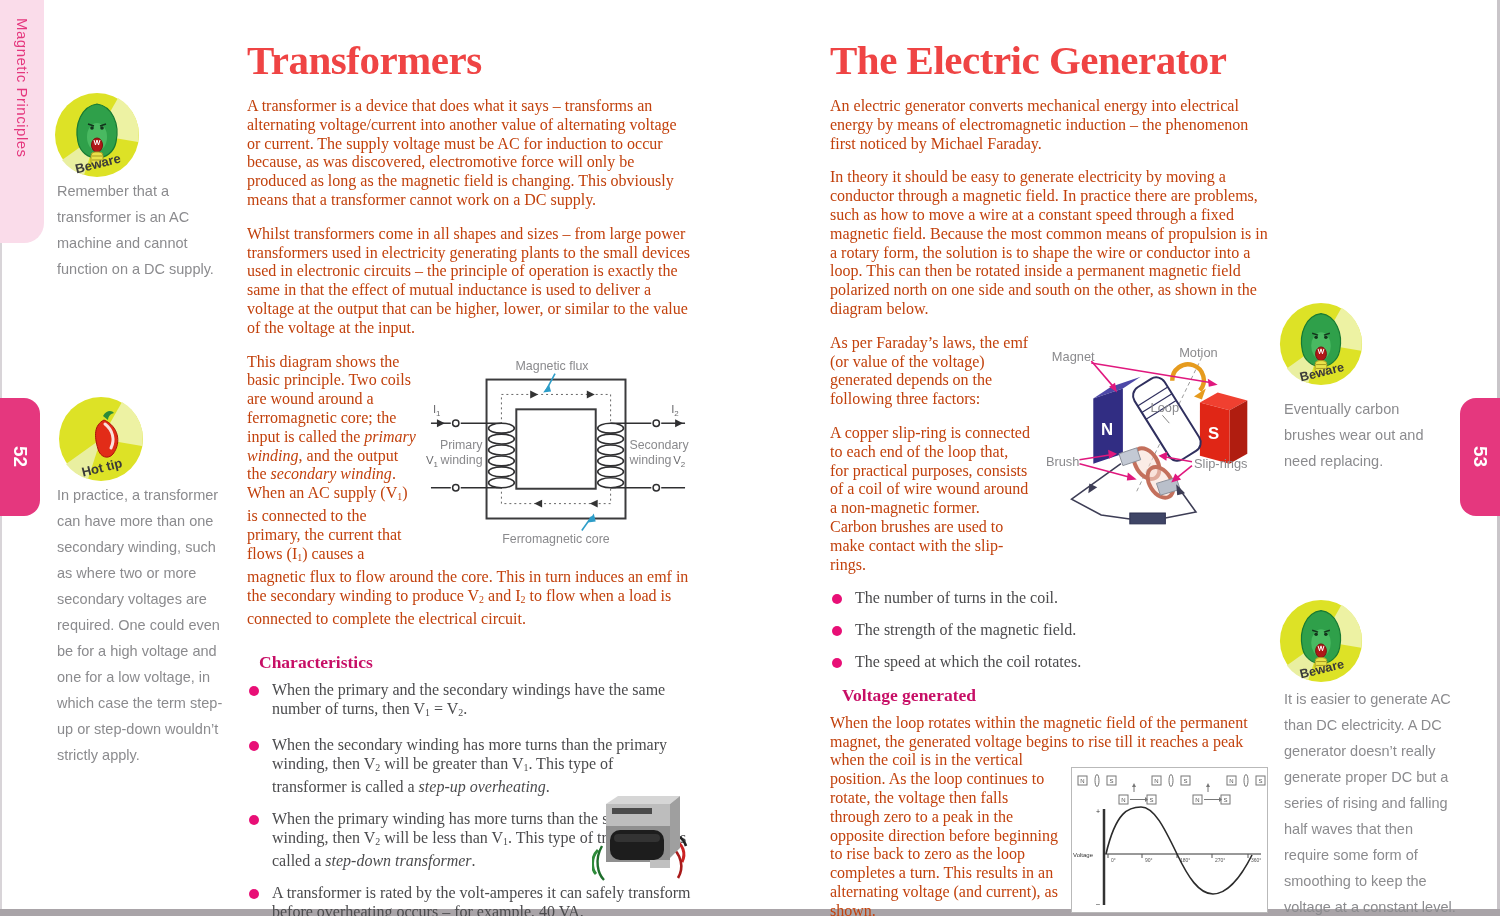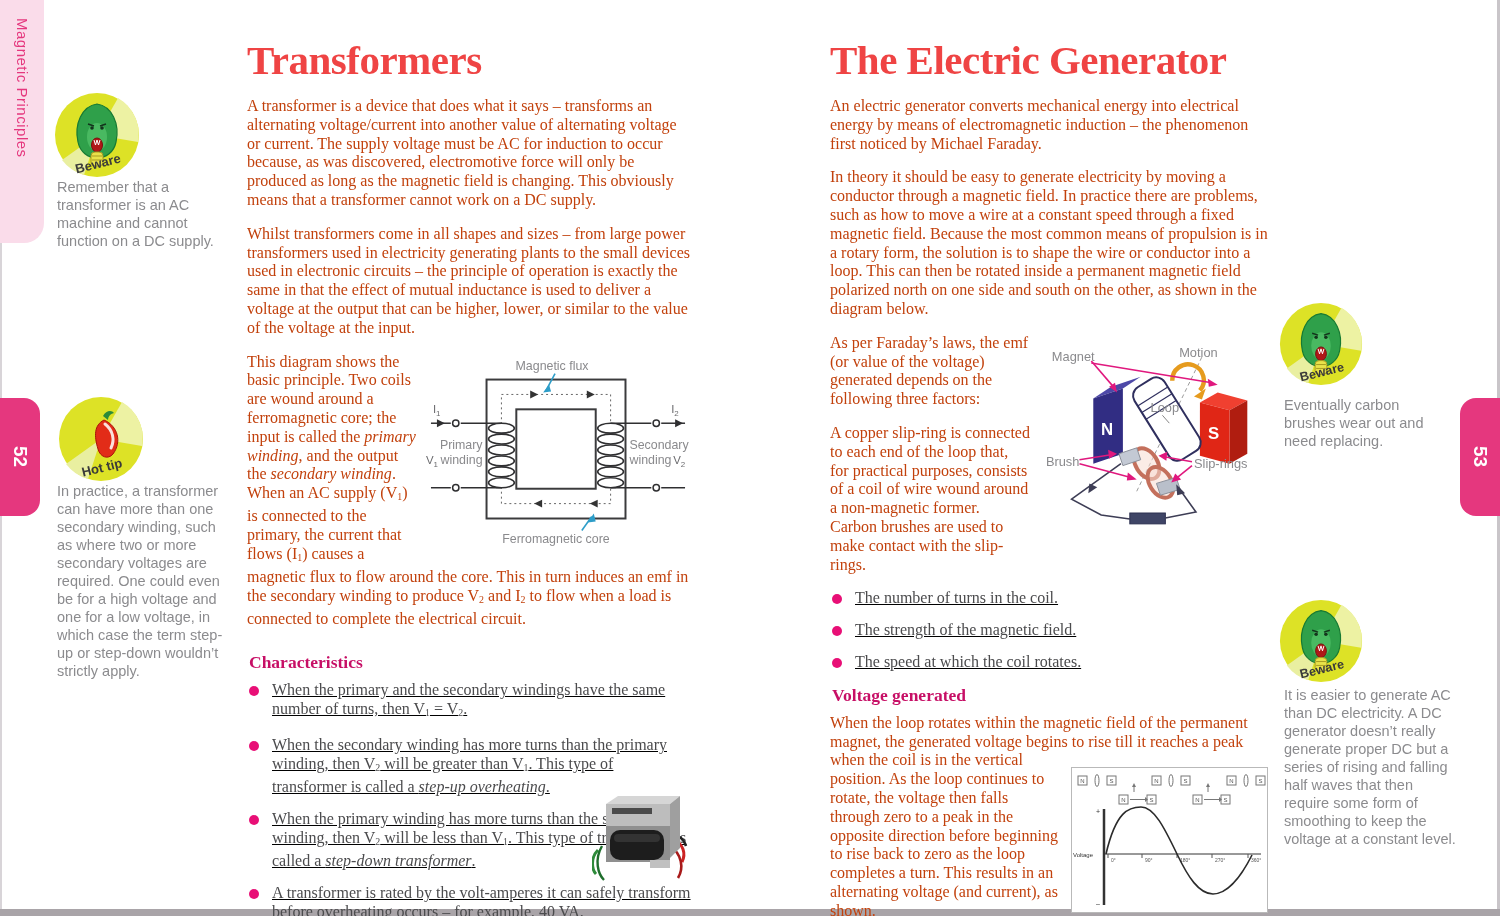--- a/index.html
+++ b/index.html
@@ -16,33 +16,33 @@
                     font-size:15px;color:#e5377e;padding-top:18px;letter-spacing:.5px;}
   .pagenum-tab{position:absolute;top:398px;width:40px;height:118px;background:#e5377e;
                display:flex;align-items:center;justify-content:center;}
   .pagenum-tab.left{left:0;border-radius:0 16px 16px 0;}
   .pagenum-tab.right{right:0;border-radius:16px 0 0 16px;}
   .pagenum-tab span{writing-mode:vertical-rl;color:#fff;font-family:"Liberation Sans",sans-serif;
                     font-weight:bold;font-size:19px;}
 
   
   .tip-text{position:absolute;font-family:"Liberation Sans",sans-serif;font-size:14.5px;
-            line-height:18px;color:#8b8b8e;}
+            line-height:26px;color:#8b8b8e;}
   .badge{position:absolute;}
 
   
   .col{position:absolute;top:36px;}
   .col-left{left:247px;width:444px;}
   .col-right{left:830px;width:440px;}
   h1.title{margin:0 0 13px;font-size:41px;font-weight:700;color:#ef4444;letter-spacing:-.5px;}
   p.body{margin:0 0 15px;font-size:16px;line-height:18.8px;color:#c2410c;}
-  h2.sub{margin:8px 2px 8px;font-size:17.5px;font-weight:700;color:#c70f66;}
+  h2.sub{margin:8px 12px 8px;font-size:17.5px;font-weight:700;color:#c70f66;}
   .rt-i{font-style:italic;}
   .rt-sub{font-size:.62em;vertical-align:-.25em;}
-  .bullet{display:flex;margin:0 0 13px;text-decoration:underline;}
+  .bullet{display:flex;margin:0 0 13px;}
   .bullet .dot{flex:none;width:10px;height:10px;border-radius:50%;background:#e80f76;
                margin:5px 13px 0 2px;}
   .bullet .btxt{flex:1;font-size:16px;line-height:18.8px;color:#4b4b4d;}
   .figwrap{overflow:visible;}
   .fig-right{float:right;}
   .clear{clear:both;}
   svg text{font-family:"Liberation Sans",sans-serif;}
 </style>
 </head>
 <body>

